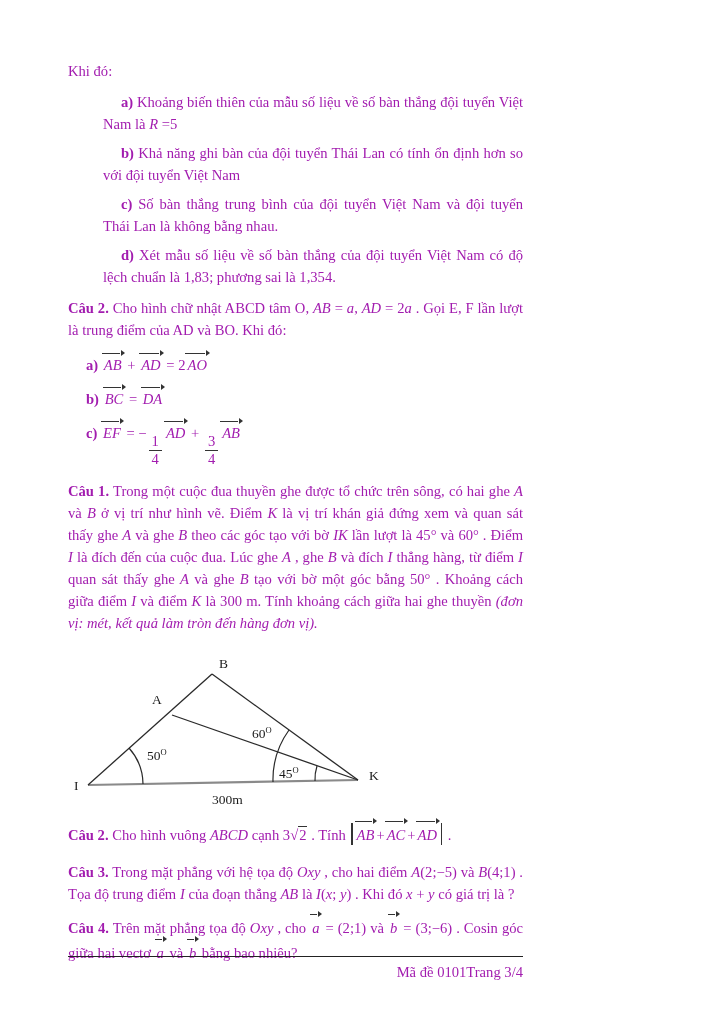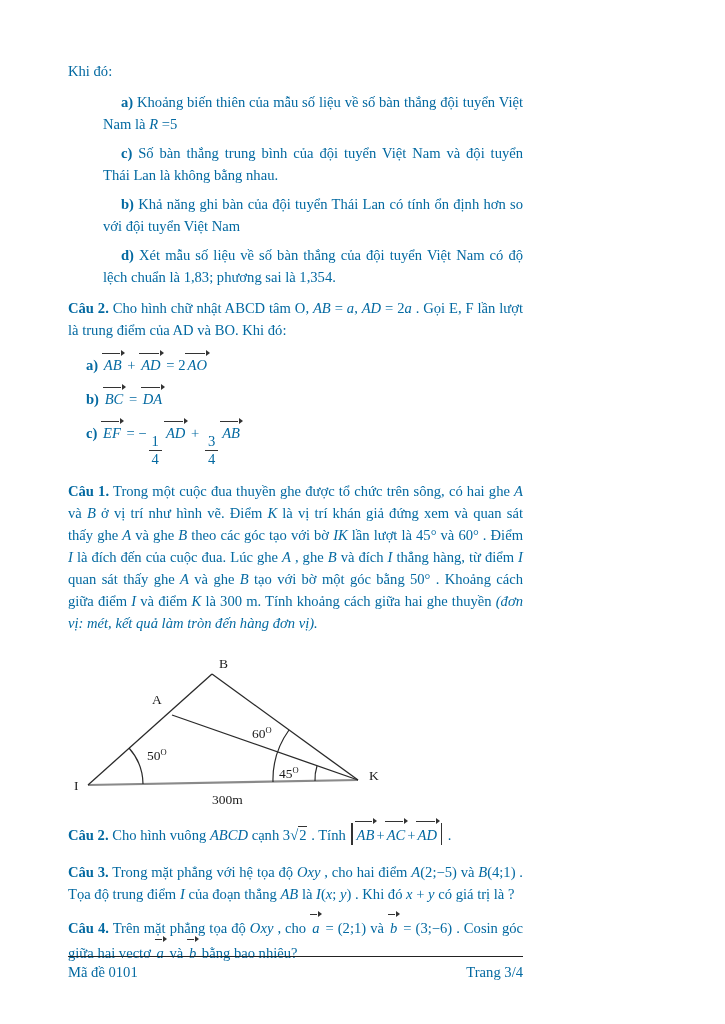--- a/index.html
+++ b/index.html
@@ -4,21 +4,21 @@
 <style>
   html,body{margin:0;padding:0;background:#ffffff;}
   .page{
     position:relative;
     width:587px;height:1024px;
     background:#ffffff;
     box-sizing:border-box;
     padding:60px 64px 0 68px;
     font-family:"Liberation Serif","DejaVu Serif",serif;
     font-size:14.6px;
-    color:#0369a1;
+    color:#a21caf;
     overflow:hidden;
   }
   p{margin:0;}
   .para{line-height:22px;text-align:justify;}
   .it{font-style:italic;}
   .bd{font-weight:bold;}
   .intro{margin-bottom:9px;}
   .stmt{text-indent:18px;margin-bottom:7px;margin-left:35px;}
   .head{margin-top:9px;}
   .fml{padding-left:18px;margin:12px 0;line-height:19px;text-align:left;font-family:Liberation Serif, serif;}
@@ -39,34 +39,34 @@
   .sqv{border-top:1px solid #333;padding:0 1px;}
   
   .vbar{display:inline-block;width:1.2px;background:#333;height:1.55em;vertical-align:-0.4em;margin:0 2px;}
   .figure{margin:18px 0 8px;}
   .figure svg{display:block;}
   .figure text{font-family:"Liberation Serif","DejaVu Serif",serif;font-size:13.5px;fill:#1a1a1a;}
   .figure .supT{font-size:8.5px;}
   .footer{
     position:absolute;left:68px;right:64px;top:956px;
     border-top:1.2px solid #222;
-    display:flex;justify-content:space-between;
+    display:flex;justify-content:flex-end;
     padding-top:5px;line-height:20px;
   }
 </style>
 </head>
 <body>
 
 <div class="page">
 
   <p class="para intro">Khi đó:</p>
 
   <p class="para stmt"><span class="bd">a)</span> Khoảng biến thiên của mẫu số liệu về số bàn thắng đội tuyển Việt Nam là <span class="it">R</span> =5</p>
+  <p class="para stmt"><span class="bd">b)</span> Khả năng ghi bàn của đội tuyển Thái Lan có tính ổn định hơn so với đội tuyển Việt Nam</p>
   <p class="para stmt"><span class="bd">c)</span> Số bàn thắng trung bình của đội tuyển Việt Nam và đội tuyển Thái Lan là không bằng nhau.</p>
-  <p class="para stmt"><span class="bd">b)</span> Khả năng ghi bàn của đội tuyển Thái Lan có tính ổn định hơn so với đội tuyển Việt Nam</p>
   <p class="para stmt"><span class="bd">d)</span> Xét mẫu số liệu về số bàn thắng của đội tuyển Việt Nam có độ lệch chuẩn là 1,83; phương sai là 1,354.</p>
 
   <p class="para head"><span class="bd">Câu 2.</span> Cho hình chữ nhật ABCD tâm O, <span class="it">AB</span> = <span class="it">a</span>, <span class="it">AD</span> = 2<span class="it">a</span> . Gọi E, F lần lượt là trung điểm của AD và BO. Khi đó:</p>
 
   <p class="fml"><span class="bd">a) </span><span class="vec">AB</span> + <span class="vec">AD</span> = 2<span class="vec">AO</span></p>
   <p class="fml"><span class="bd">b) </span><span class="vec">BC</span> = <span class="vec">DA</span></p>
   <p class="fml"><span class="bd">c) </span><span class="vec">EF</span> = −<span class="frac">
         <span class="fn">1</span>
         <span class="fd">4</span>
       </span><span class="vec">AD</span> + <span class="frac">

